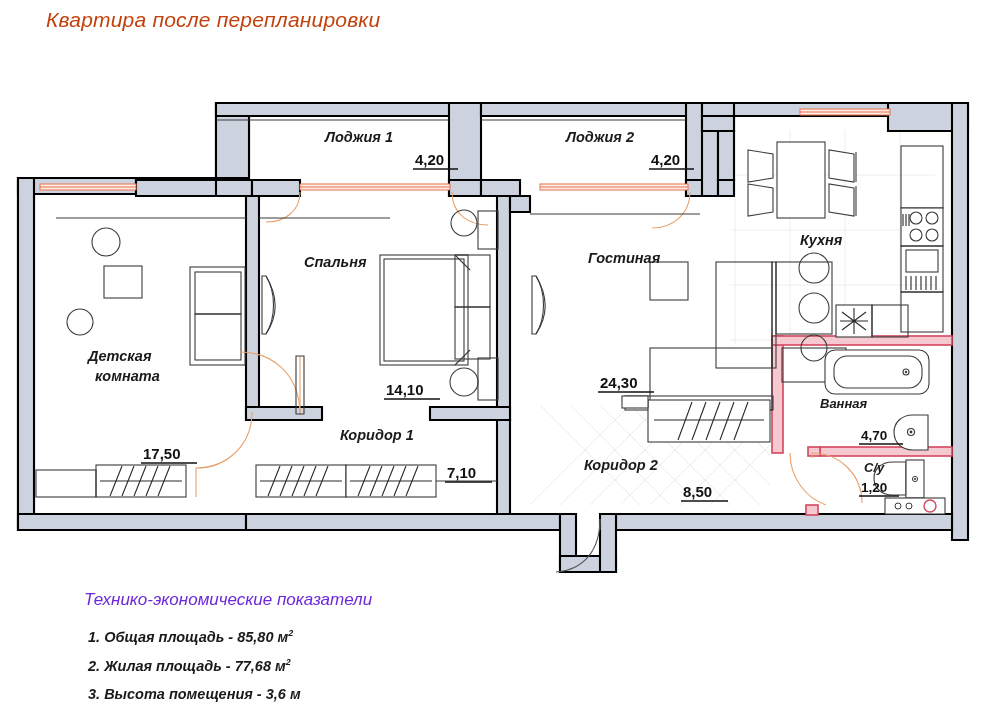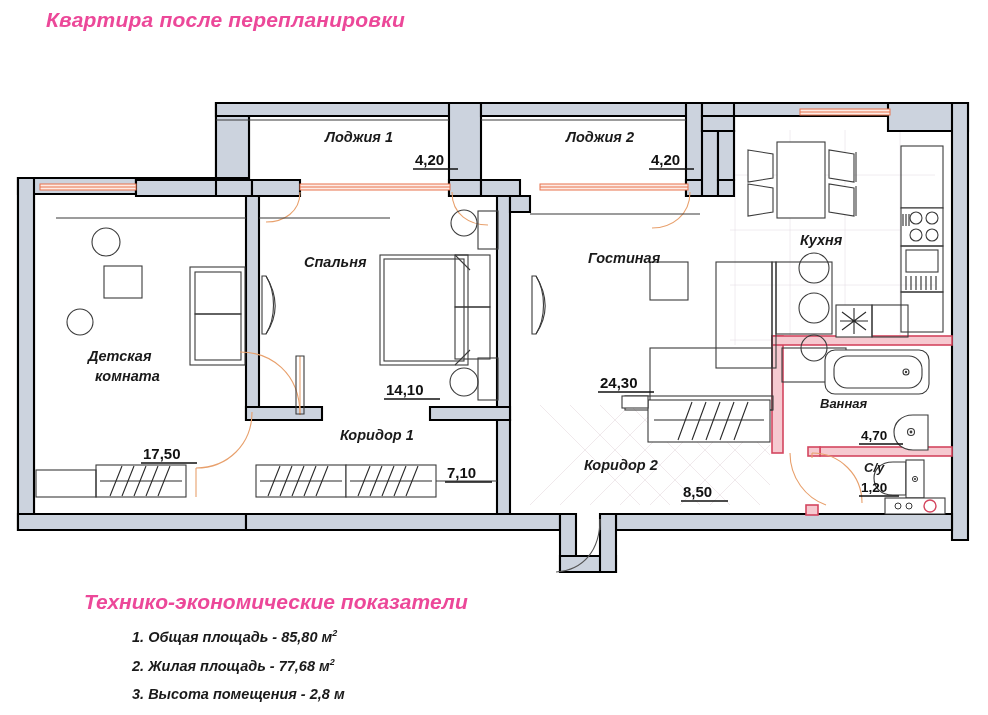--- a/index.html
+++ b/index.html
@@ -6,36 +6,36 @@
   body{
     width:988px;height:715px;
     background:#ffffff;
     font-family:"Liberation Sans", sans-serif;
     overflow:hidden;
     position:relative;
   }
   #page{position:relative;width:988px;height:715px;}
   .title{
     position:absolute;left:46px;top:8px;
-    font-size:21px;font-style:italic;font-weight:bold;
-    color:#ec4899;letter-spacing:.2px;
+    font-size:21px;font-style:italic;font-weight:normal;
+    color:#c2410c;letter-spacing:.2px;
     white-space:nowrap;
   }
   .footer-title{
     position:absolute;left:84px;top:590px;
-    font-size:21px;font-style:italic;font-weight:bold;
-    color:#ec4899;white-space:nowrap;
+    font-size:17px;font-style:italic;font-weight:normal;
+    color:#6d28d9;white-space:nowrap;
   }
   .tep-list{
     position:absolute;left:88px;top:628px;
     margin:0;padding:0;list-style:none;
   }
   .tep-list li{
     font-size:14.5px;font-style:italic;font-weight:bold;
-    color:#1a1a1a;margin-bottom:12px;white-space:nowrap;margin-left:44px;
+    color:#1a1a1a;margin-bottom:12px;white-space:nowrap;
   }
   .tep-list li sup{font-size:9px;vertical-align:super;}
   svg#plan{position:absolute;left:0;top:0;width:988px;height:715px;}
   .wall{fill:#ccd3de;stroke:#000000;stroke-width:2.1;}
   .wall-new{fill:#f6c9d0;stroke:#d4465f;stroke-width:1.6;}
   .thinline{fill:none;stroke:#3b3b3b;stroke-width:1.1;}
   .furn{fill:#ffffff;stroke:#3b3b3b;stroke-width:1.1;}
   .furn-none{fill:none;stroke:#3b3b3b;stroke-width:1.1;}
   .door-arc{fill:none;stroke:#e8a06c;stroke-width:1.1;}
   .door-arc-d{fill:none;stroke:#555;stroke-width:1.1;}
@@ -389,17 +389,17 @@
     <li>
       <span>1.</span>
       <span>Общая площадь - 85,80 м</span><sup>2</sup>
     </li>
     <li>
       <span>2.</span>
       <span>Жилая площадь - 77,68 м</span><sup>2</sup>
     </li>
     <li>
       <span>3.</span>
-      <span>Высота помещения - 2,8 м</span>
+      <span>Высота помещения - 3,6 м</span>
     </li>
   </ul>
 
 </div>
 
 </body></html>

